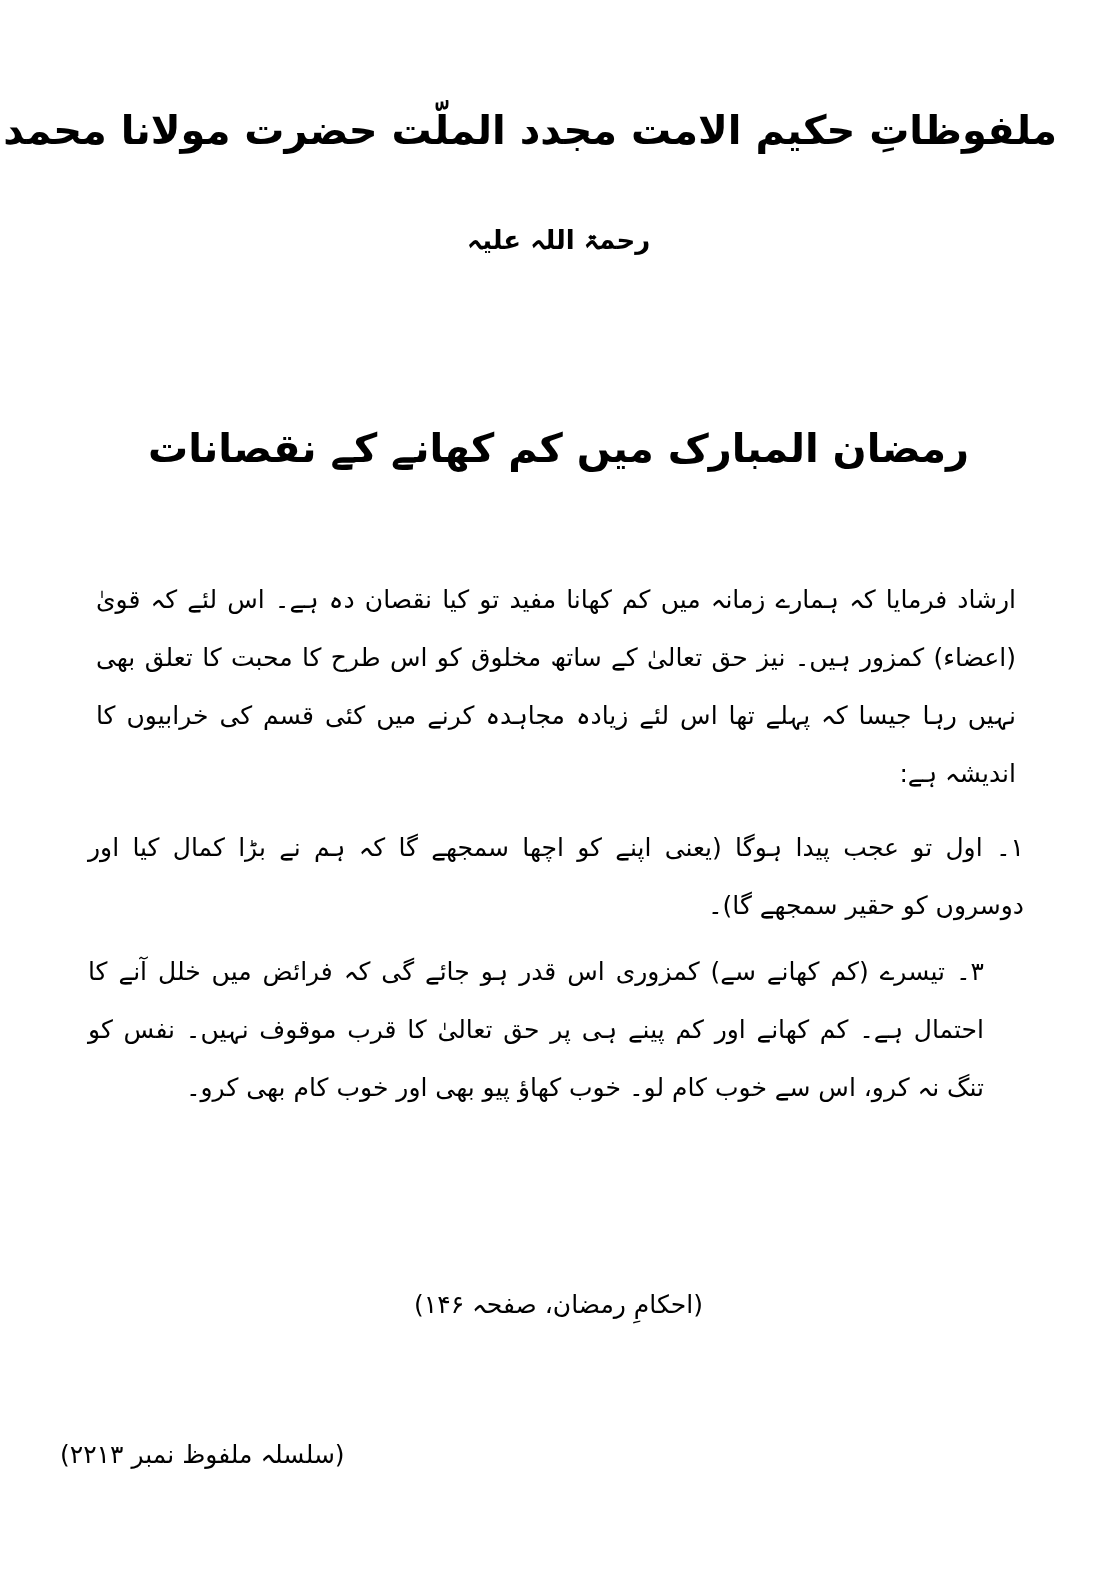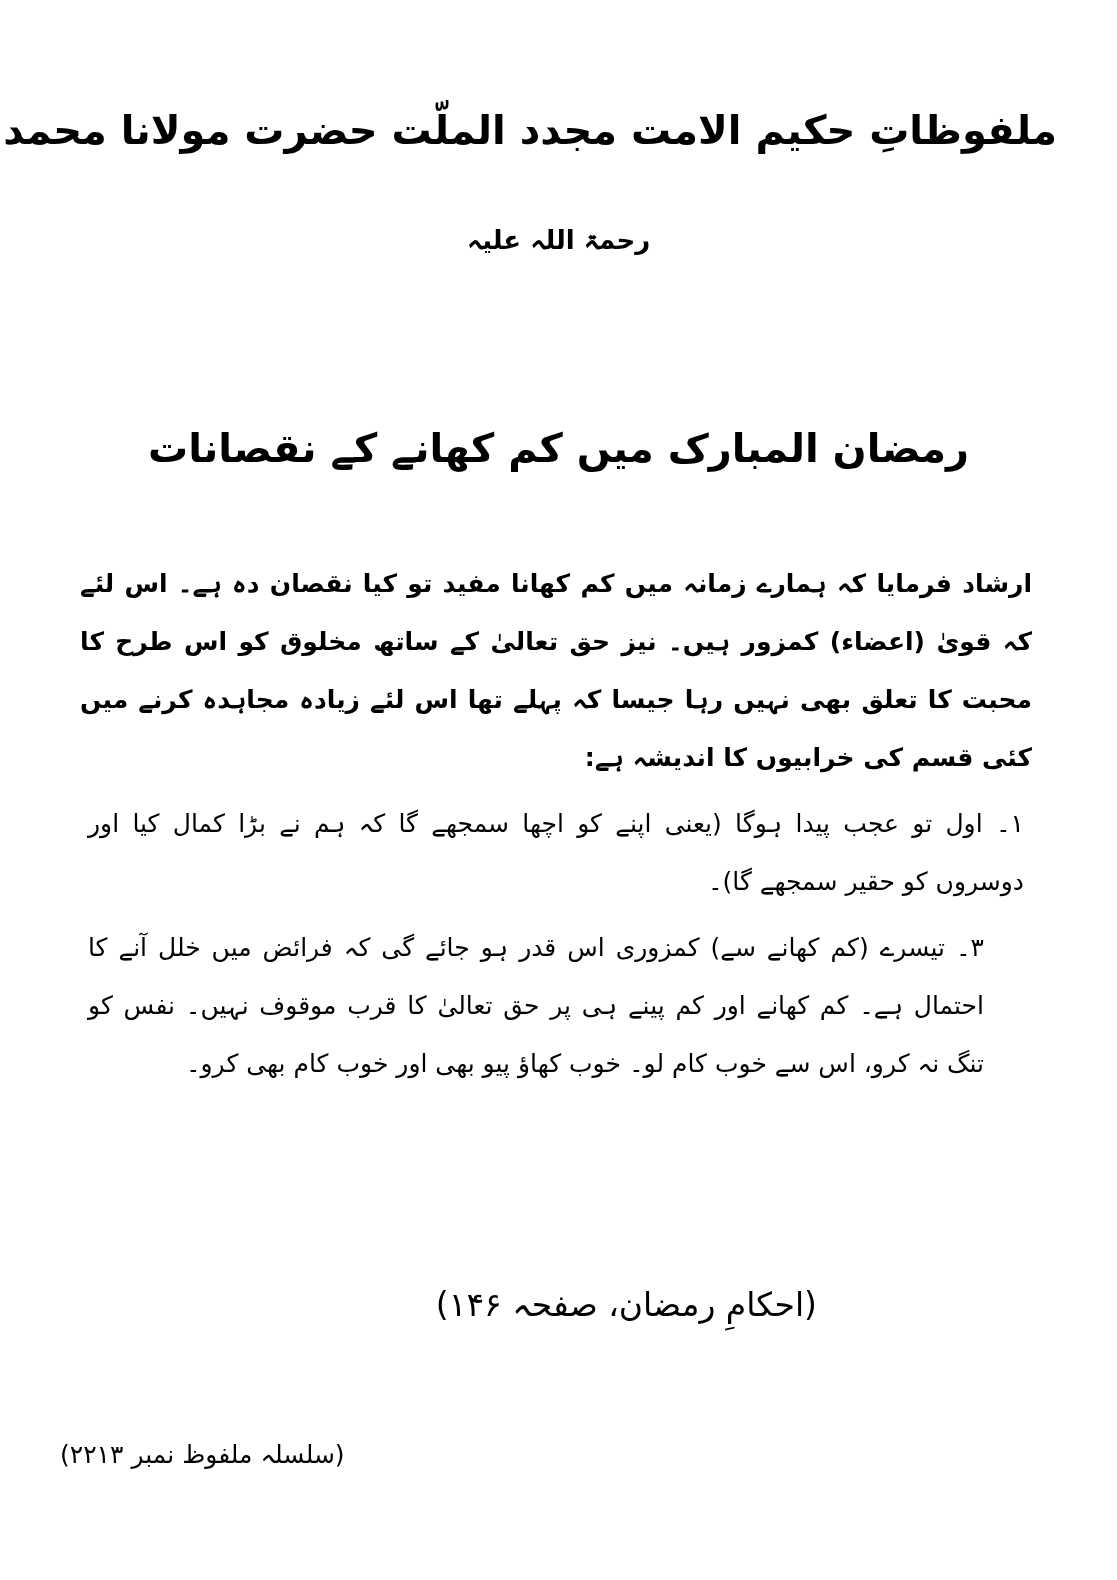--- a/index.html
+++ b/index.html
@@ -55,35 +55,34 @@
       position: absolute;
       right: 85px;
       left: 80px;
       top: 555px;
       font-size: 25px;
       line-height: 58px;
       text-align: justify;
       text-align-last: right;
     }
     .para {
-      margin: 0;
-      font-weight: bold;
+      margin: 16px;
     }
     .item {
       margin: 8px;
     }
     .item.indent {
       padding-right: 40px;
     }
     .reference {
       position: absolute;
       left: 300px; right: 300px;
       top: 1280px;
-      text-align: right;
-      font-size: 33px;
+      text-align: center;
+      font-size: 25px;
       line-height: 50px;
     }
     .series {
       position: absolute;
       left: 60px;
       top: 1430px;
       font-size: 25px;
       line-height: 50px;
       direction: rtl;
       text-align: center;

